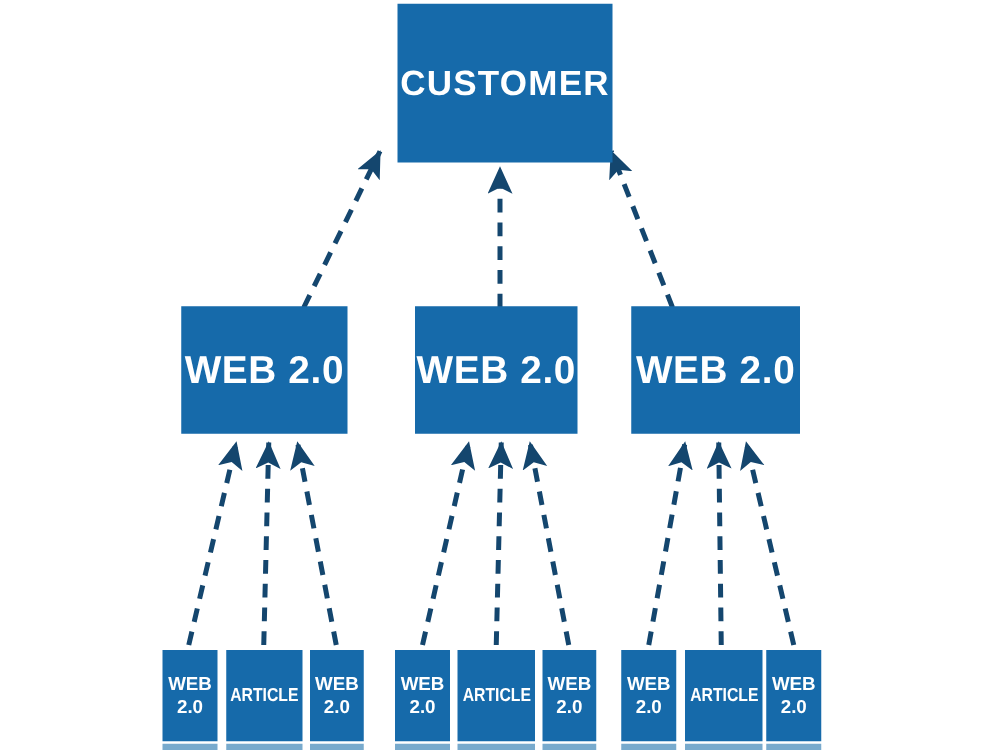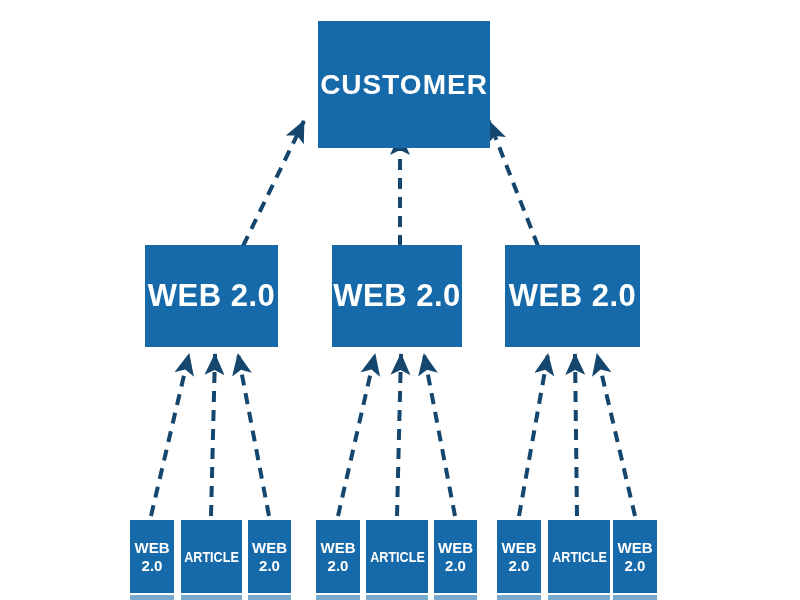--- a/index.html
+++ b/index.html
@@ -53,21 +53,21 @@
       <line x1="338" y1="516" x2="375" y2="354" marker-end="url(#ah)"></line>
       <line x1="397" y1="516" x2="401" y2="354" marker-end="url(#ah)"></line>
       <line x1="455" y1="516" x2="424" y2="354" marker-end="url(#ah)"></line>
 
       <line x1="519" y1="516" x2="548" y2="354" marker-end="url(#ah)"></line>
       <line x1="577" y1="516" x2="575" y2="354" marker-end="url(#ah)"></line>
       <line x1="635" y1="516" x2="597" y2="354" marker-end="url(#ah)"></line>
     </g>
   </svg>
 
-  <div class="box top-box" style="left:318px;top:21px;width:172px;height:127px;">
+  <div class="box top-box" style="left:318px;top:3px;width:172px;height:127px;">
     <span>CUSTOMER</span>
   </div>
 
   <div class="box mid-box" style="left:145px;top:245px;width:133px;height:102px;">
     <span>WEB 2.0</span>
   </div>
   <div class="box mid-box" style="left:332px;top:245px;width:130px;height:102px;">
     <span>WEB 2.0</span>
   </div>
   <div class="box mid-box" style="left:505px;top:245px;width:135px;height:102px;">

